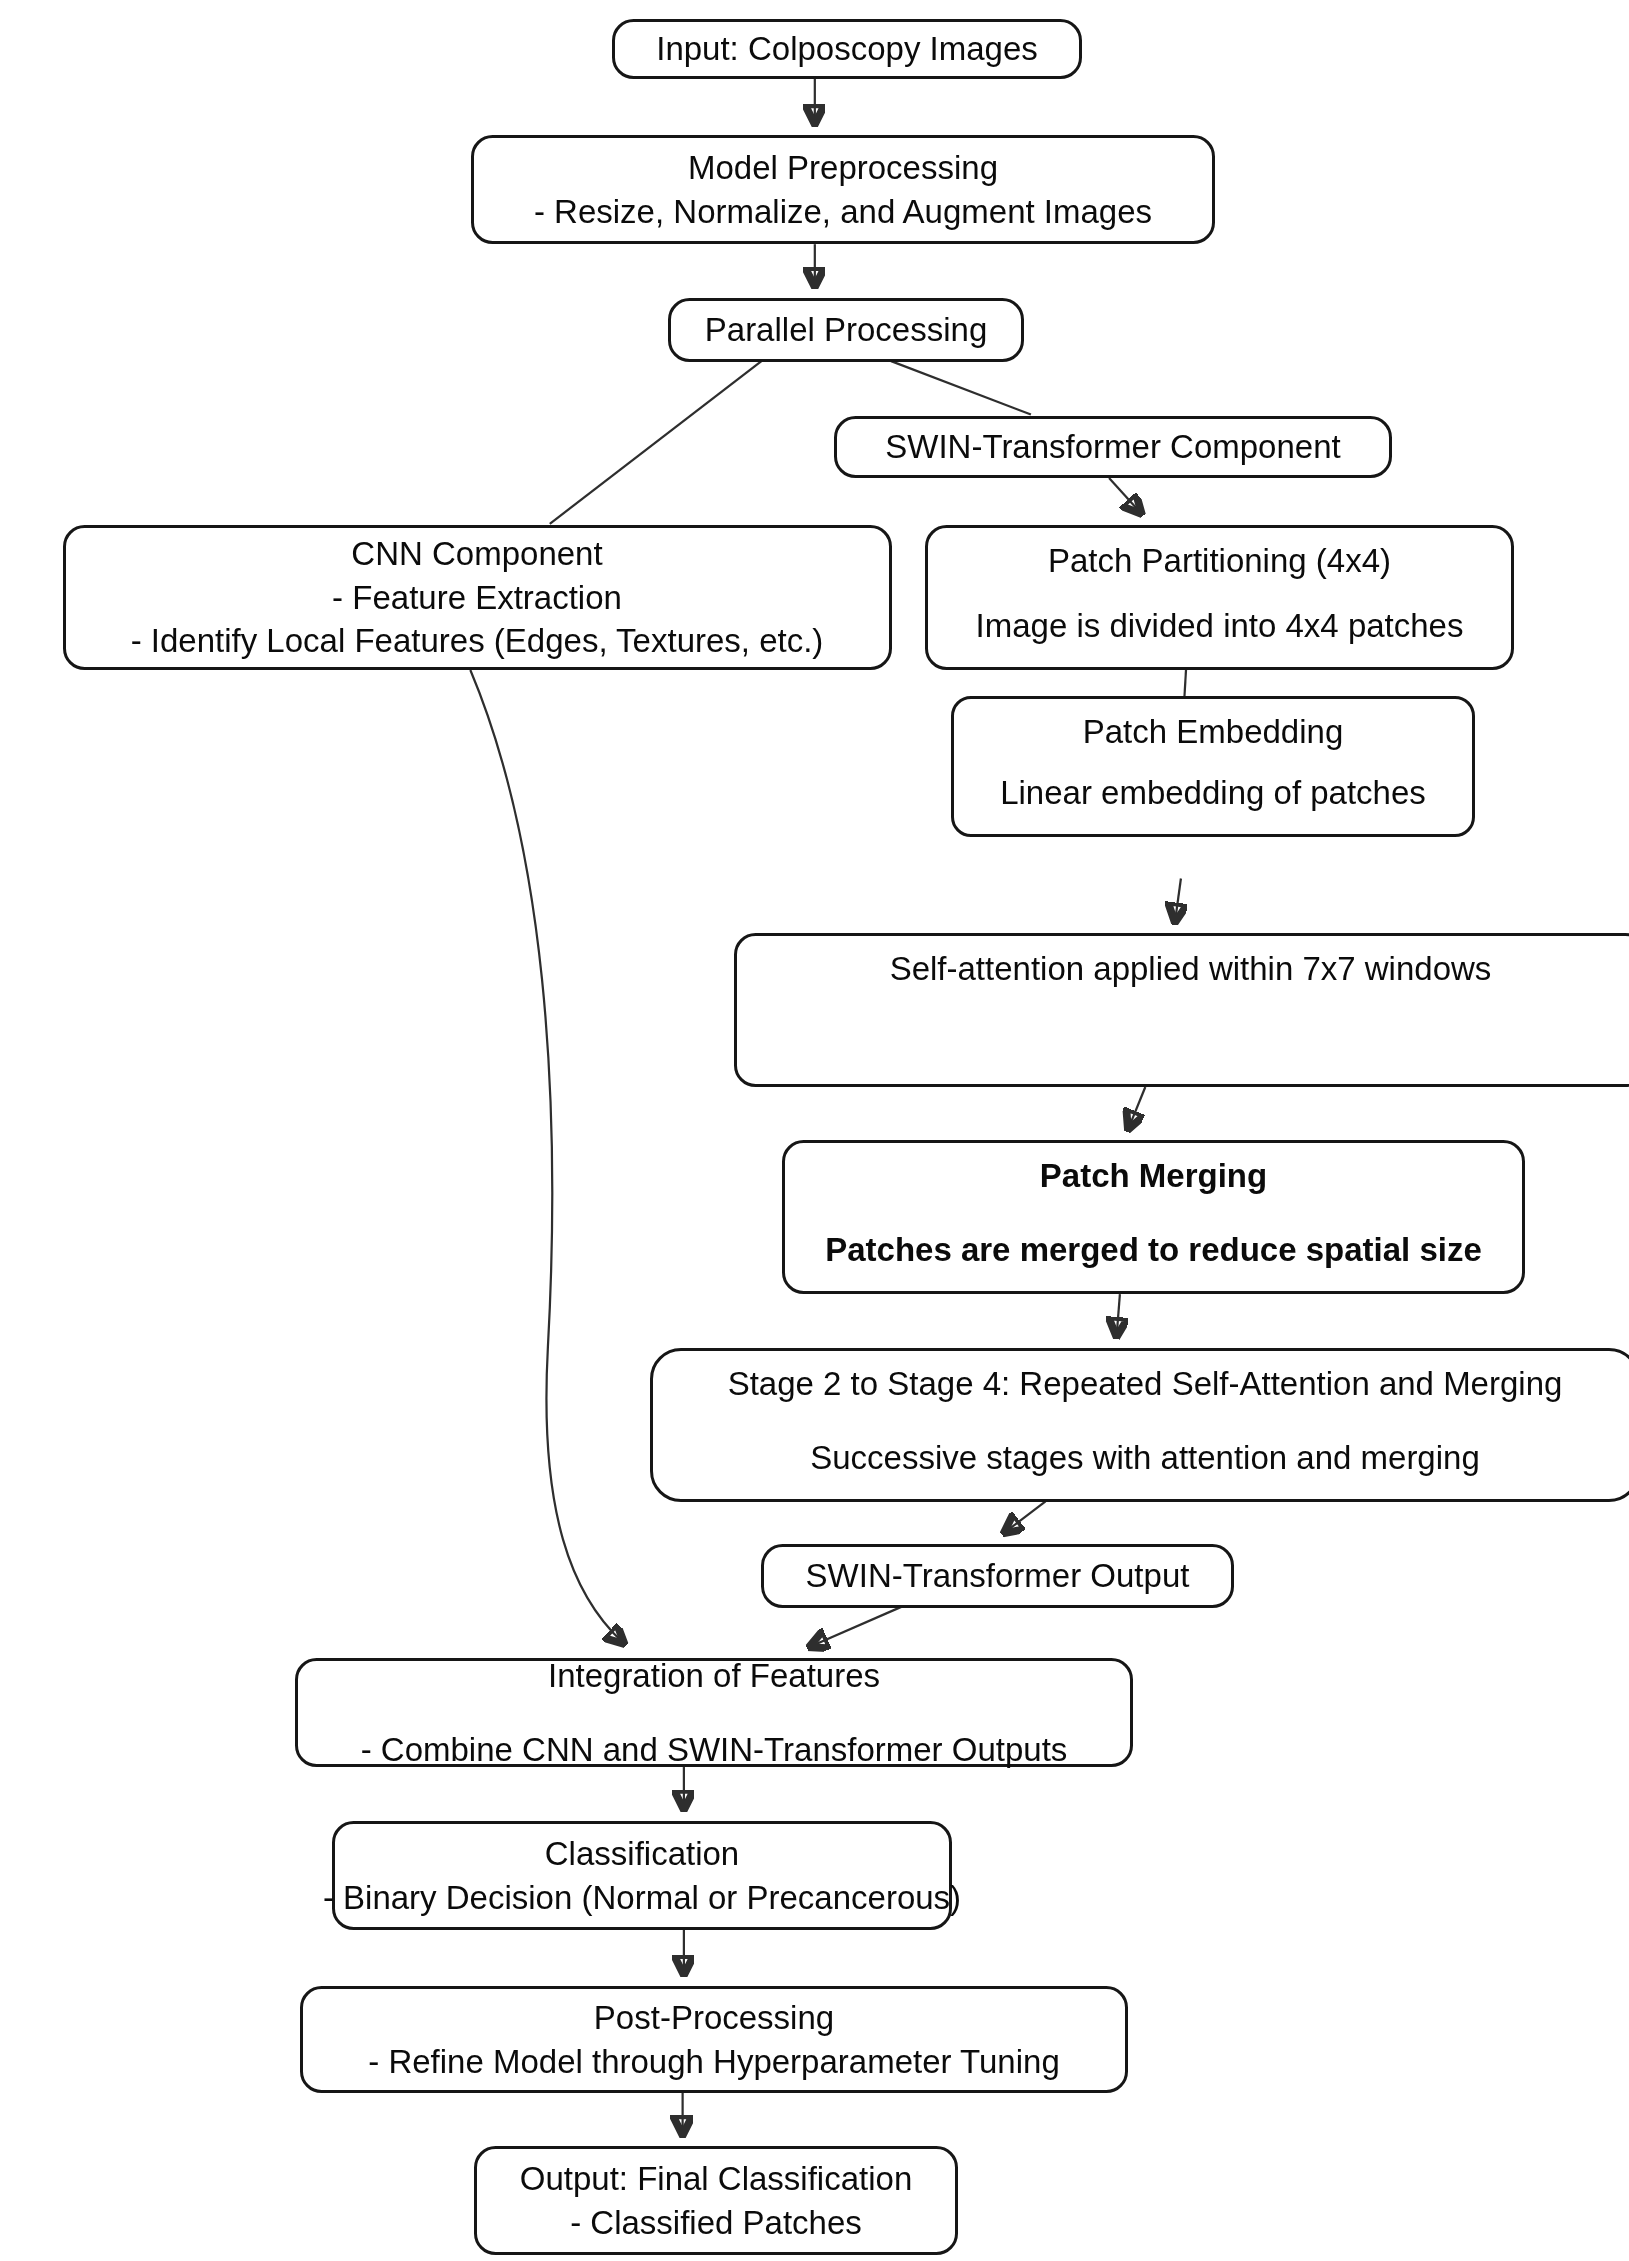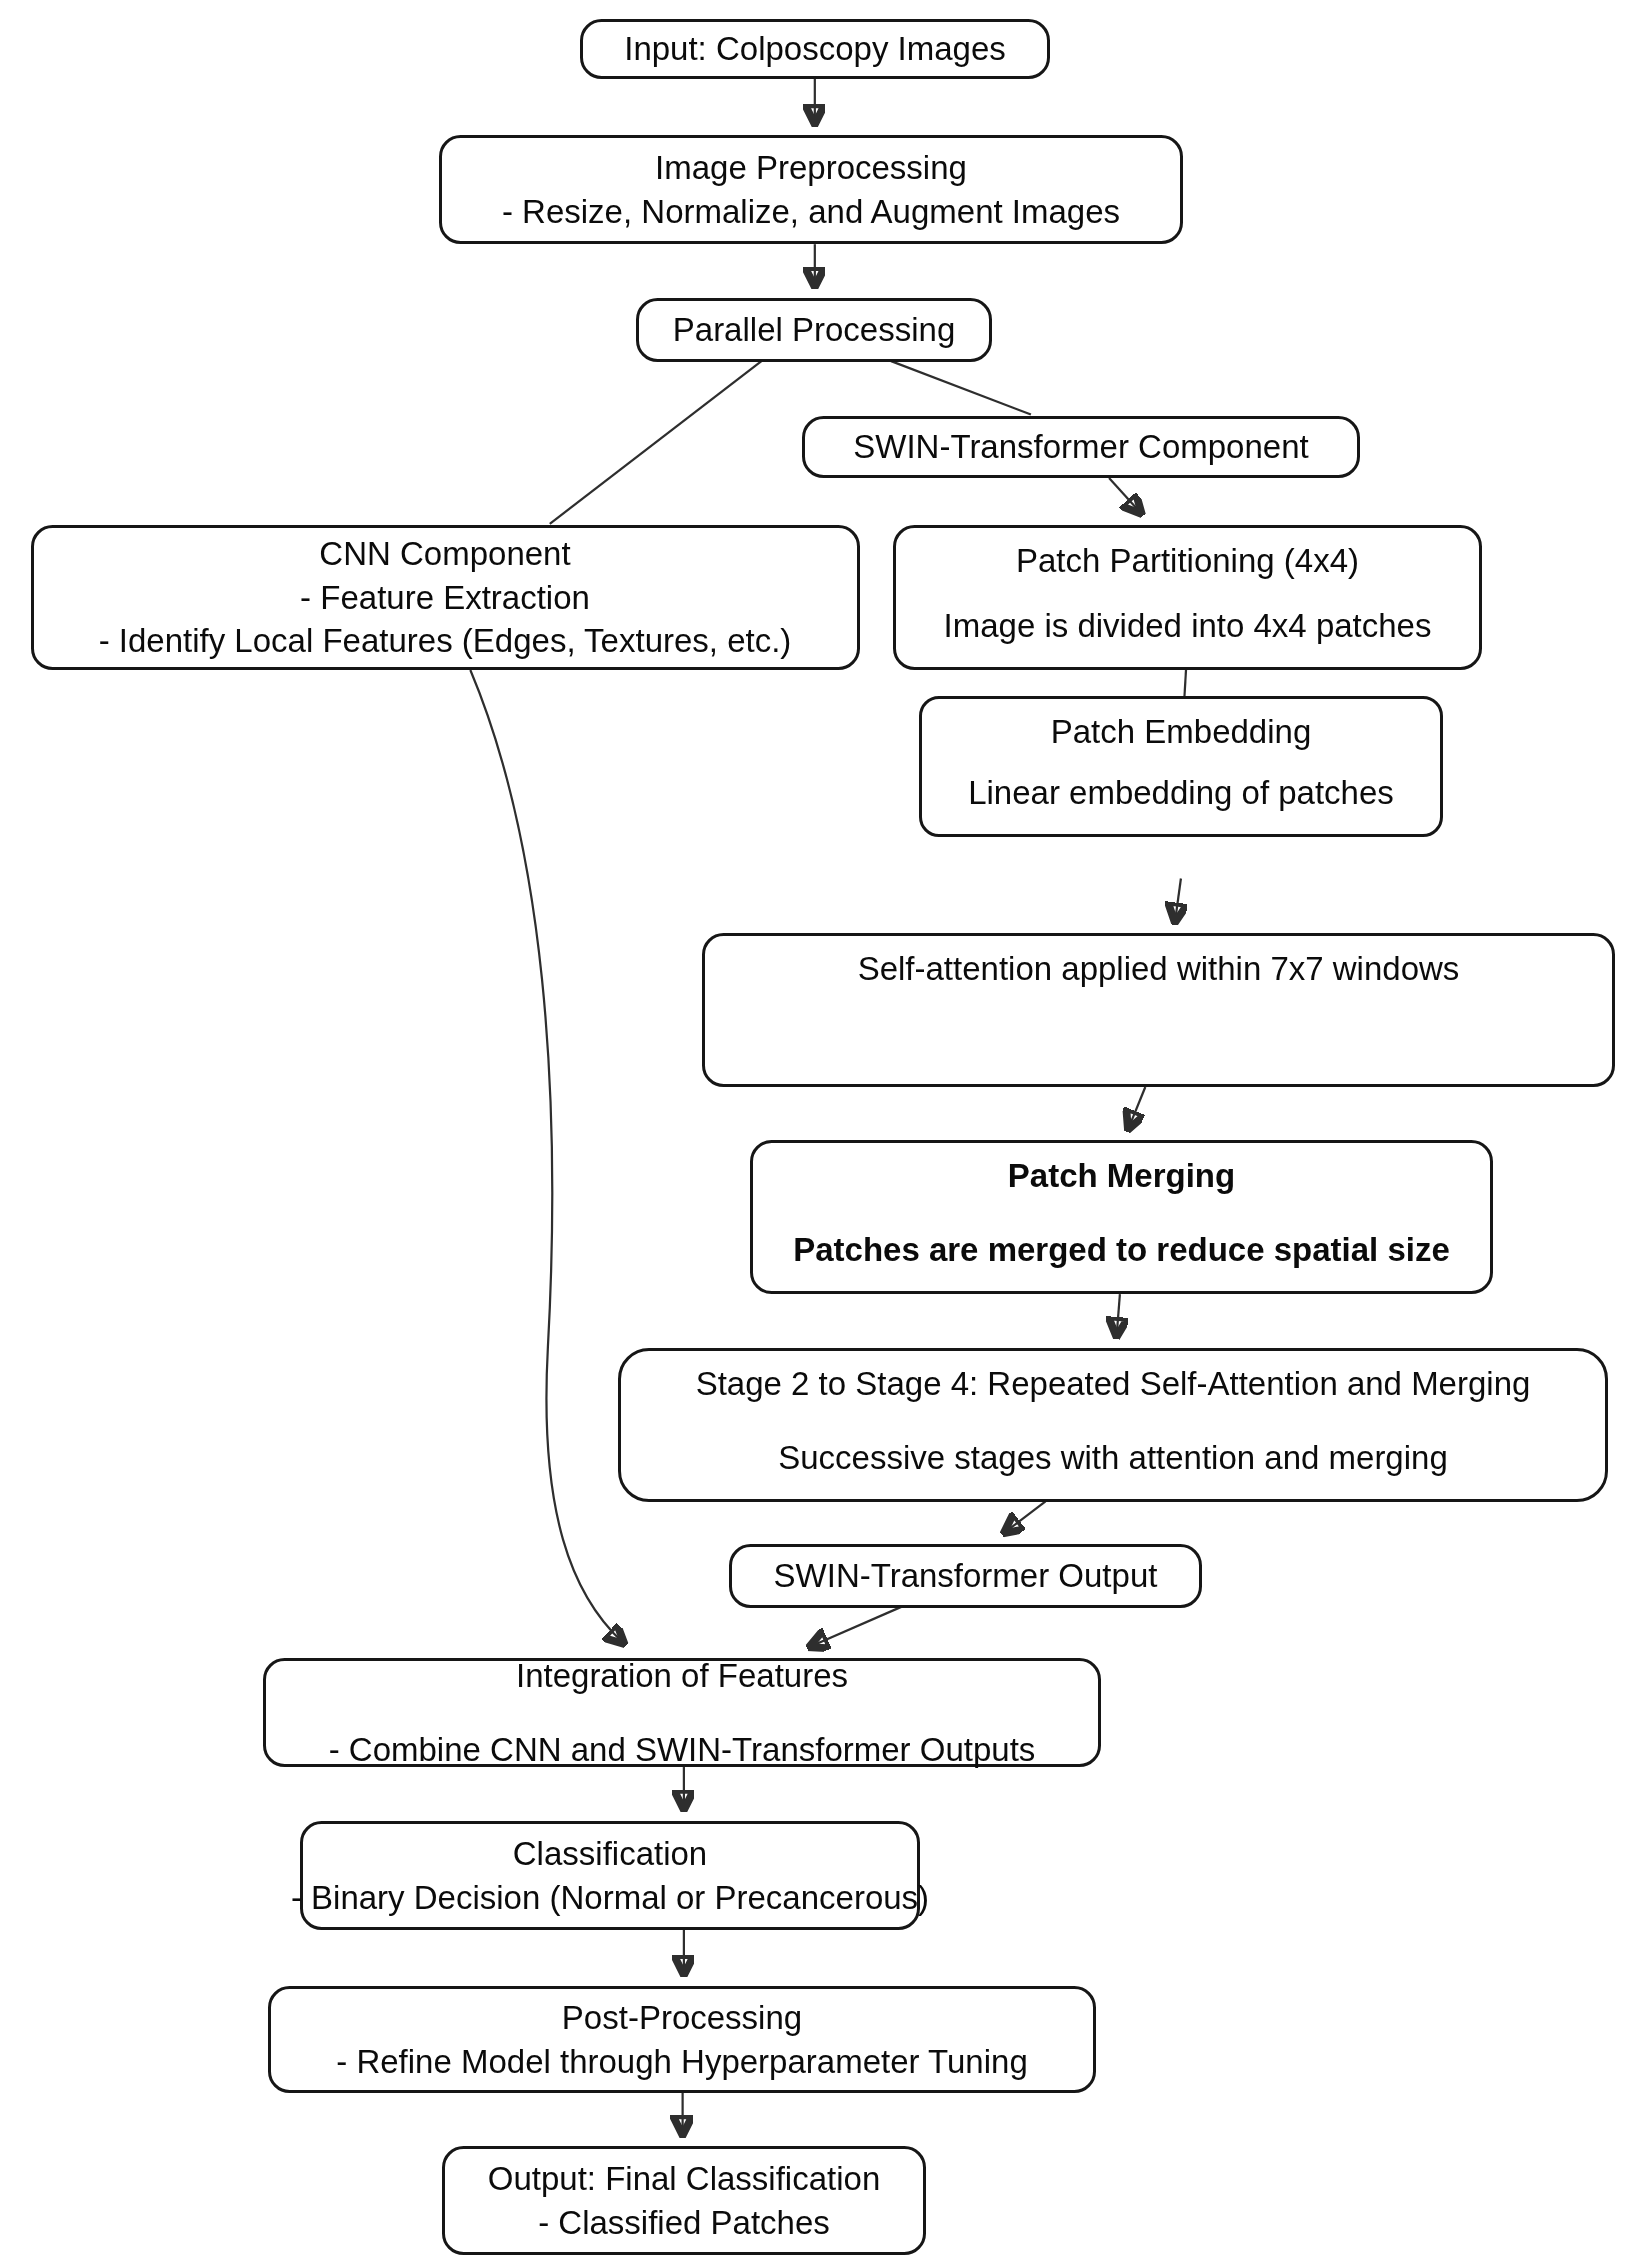--- a/index.html
+++ b/index.html
@@ -9,20 +9,21 @@
     color:#0b0b0b;
   }
   .edges{position:absolute;left:0;top:0;width:1629px;height:2261px;}
   .edges path{fill:none;stroke:#2e2e2e;stroke-width:3.5px;}
   .node{
     position:absolute;box-sizing:border-box;
     background:#ffffff;border:3.8px solid #161616;border-radius:21.6px;
     display:flex;flex-direction:column;align-items:center;justify-content:center;
     text-align:center;font-size:33px;line-height:1.32;
     padding:5.1px 11.4px;
+    margin-left:32px;
   }
   .node.spread{justify-content:space-between;padding:11.4px 11.4px 19px;}
   .line{display:block;white-space:nowrap;}
 </style>
 </head>
 <body>
 
 <svg class="edges" viewBox="0 0 2563 3557" xmlns="http://www.w3.org/2000/svg">
   <defs>
     <marker id="arrow" markerWidth="10" markerHeight="10" refX="8" refY="4.5" orient="auto" markerUnits="strokeWidth">
@@ -44,21 +45,21 @@
   <path d="M1076 2780 L1076 2844" marker-end="url(#arrow)"></path>
   <path d="M1076 3036 L1076 3104" marker-end="url(#arrow)"></path>
   <path d="M1074 3292 L1074 3356" marker-end="url(#arrow)"></path>
 </svg>
 
 <div class="node" style="left:580px;top:19px;width:470px;height:60px;">
   <span class="line">Input: Colposcopy Images</span>
 </div>
 
 <div class="node" style="left:439px;top:135px;width:744px;height:109px;">
-  <span class="line">Image Preprocessing</span>
+  <span class="line">Model Preprocessing</span>
   <span class="line">- Resize, Normalize, and Augment Images</span>
 </div>
 
 <div class="node" style="left:636px;top:298px;width:356px;height:64px;">
   <span class="line">Parallel Processing</span>
 </div>
 
 <div class="node" style="left:802px;top:416px;width:558px;height:62px;">
   <span class="line">SWIN-Transformer Component</span>
 </div>

